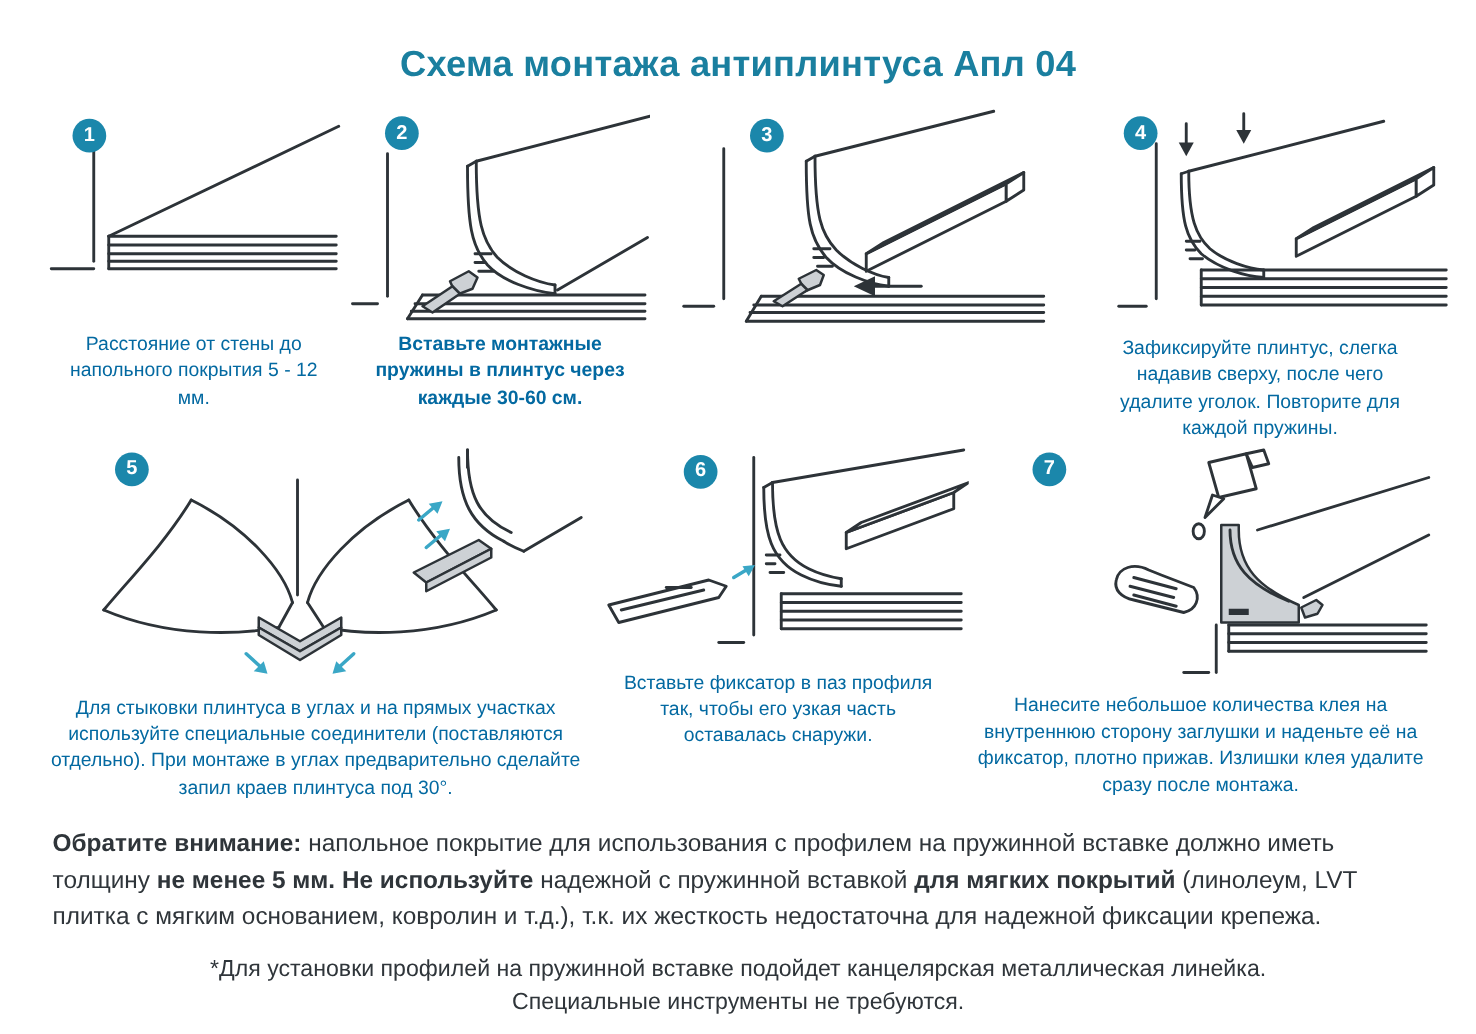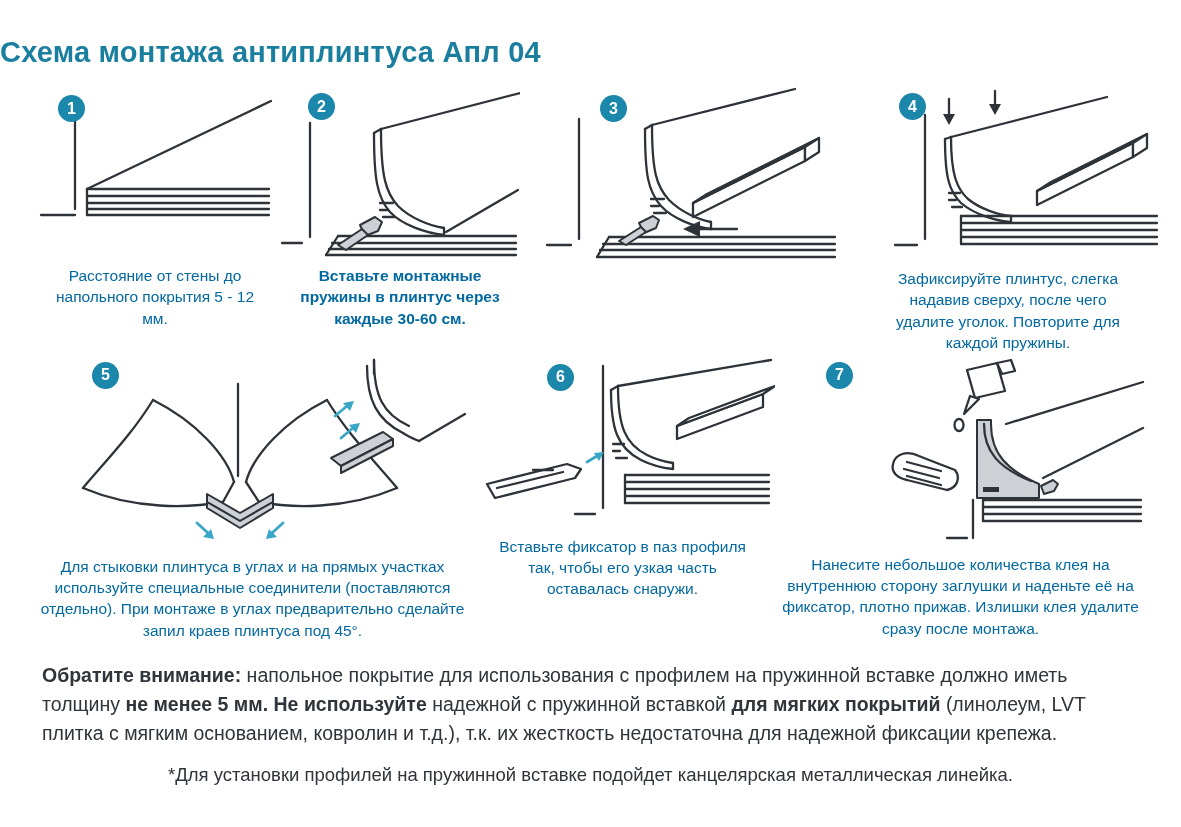--- a/index.html
+++ b/index.html
@@ -1,21 +1,21 @@
 <!DOCTYPE html>
 <html style="--accent-teal: #1a7f9f; --badge-teal: #1b87ab; --arrow-teal: #3aa7c6; --line-dark: #2d3338;"><head>
 <meta charset="utf-8">
 <style>
   html,body{margin:0;padding:0;background:#fff;}
   .page{
     width:1181px;height:827px;background:#ffffff;overflow:hidden;
     font-family:"Liberation Sans",sans-serif;color:#363c42;position:relative;
   }
   .title{
-    margin-top:36px;text-align:left;font-size:29px;font-weight:700;
+    margin-top:36px;text-align:center;font-size:29px;font-weight:700;
     color:var(--accent-teal);letter-spacing:.2px;
   }
   .row{display:grid;padding:0 30px;box-sizing:border-box;}
   .row1{grid-template-columns:250px 240px 345px 286px;margin-top:18px;}
   .row2{grid-template-columns:445px 295px 381px;margin-top:4px;}
   .cell{position:relative;display:flex;flex-direction:column;align-items:center;}
   .badge{
     position:absolute;left:var(--bx,20px);top:var(--by,6px);
     width:27px;height:27px;border-radius:50%;
     background:var(--badge-teal);color:#fff;font-weight:700;font-size:16px;
@@ -198,21 +198,21 @@
             <polygon class="tealhead" points="177,181 166,179 174,171"></polygon>
             <path class="teal" d="M246 165 L235 175"></path>
             <polygon class="tealhead" points="229,181 240,179 232,171"></polygon>
             <path class="teal" d="M298 58 L310 48"></path>
             <polygon class="tealhead" points="317,43 306,45 313,53"></polygon>
             <path class="teal" d="M304 80 L316 70"></path>
             <polygon class="tealhead" points="323,65 312,67 319,75"></polygon>
           </g>
         </svg>
       </div>
-      <div class="caption cap-5">Для стыковки плинтуса в углах и на прямых участках используйте специальные соединители (поставляются отдельно). При монтаже в углах предварительно сделайте запил краев плинтуса под 45°.</div>
+      <div class="caption cap-5">Для стыковки плинтуса в углах и на прямых участках используйте специальные соединители (поставляются отдельно). При монтаже в углах предварительно сделайте запил краев плинтуса под 30°.</div>
     </div>
 
     <div class="cell" style="--bx:72px;--by:6px;">
       <div class="badge">6</div>
       <div class="diag">
         <svg width="300" height="172" viewBox="0 0 300 172">
           <g class="ln">
             <path d="M128 8 V150"></path>
             <path d="M100 156 H120"></path>
             <path d="M143 28 L296 2"></path>
@@ -275,15 +275,16 @@
         </svg>
       </div>
       <div class="caption cap-7">Нанесите небольшое количества клея на внутреннюю сторону заглушки и наденьте её на фиксатор, плотно прижав. Излишки клея удалите сразу после монтажа.</div>
     </div>
   </div>
 
   <p class="notice"><b>Обратите внимание: </b><span>напольное покрытие для использования с профилем на пружинной вставке должно иметь толщину </span><b>не менее 5 мм. Не используйте </b><span>надежной с пружинной вставкой </span><b>для мягких покрытий </b><span>(линолеум, LVT плитка с мягким основанием, ковролин и т.д.), т.к. их жесткость недостаточна для надежной фиксации крепежа.</span></p>
 
   <div class="footnote">
     <div>*Для установки профилей на пружинной вставке подойдет канцелярская металлическая линейка.</div>
+    <div>Специальные инструменты не требуются.</div>
   </div>
 
 </div>
 
 </body></html>

